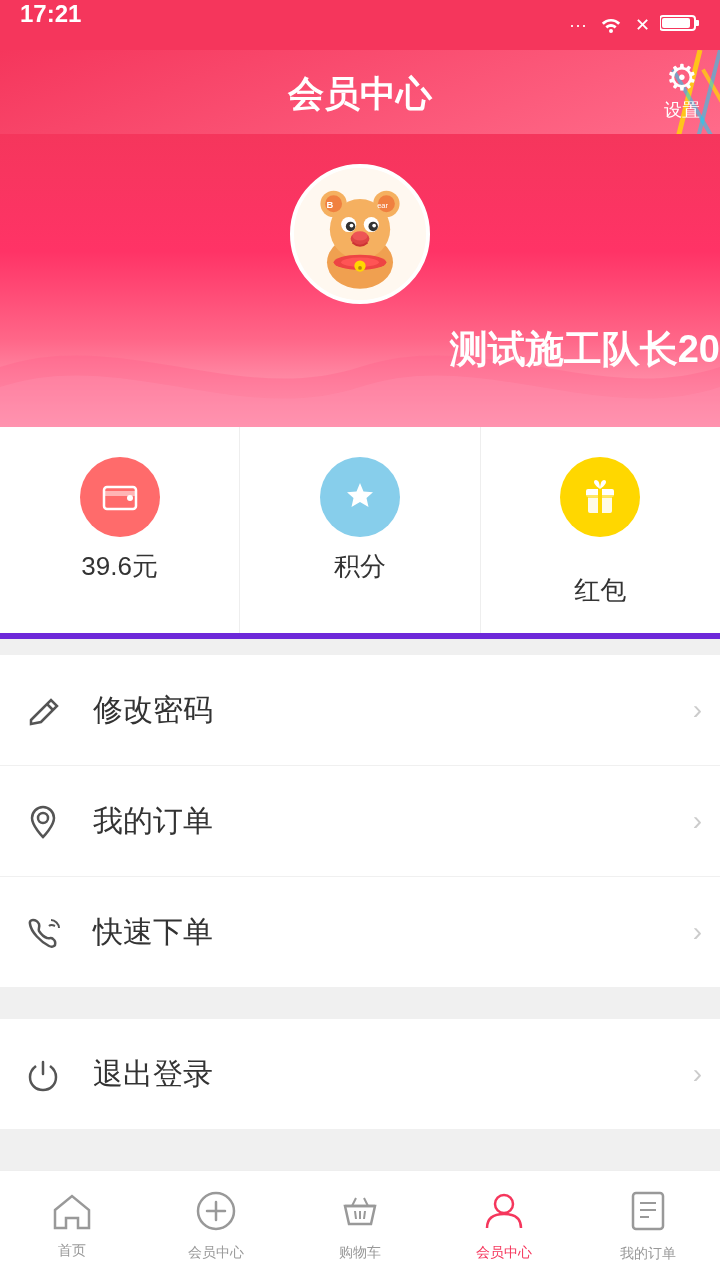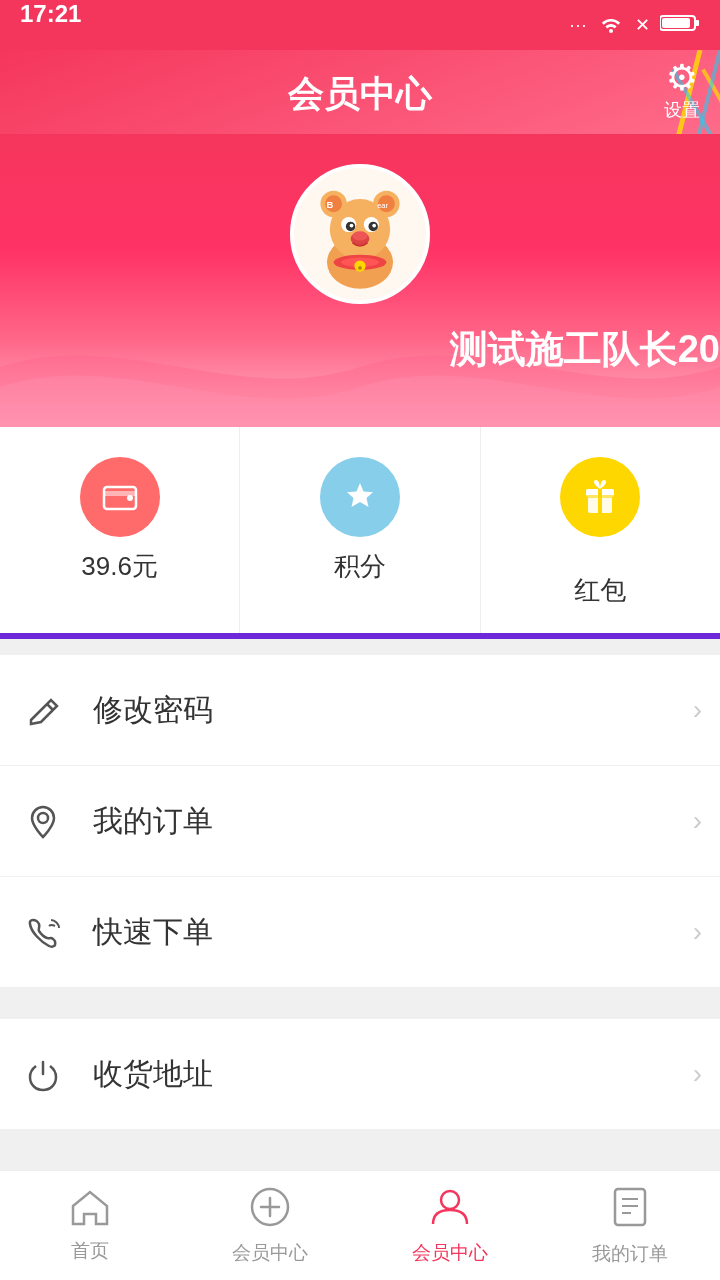--- a/index.html
+++ b/index.html
@@ -255,21 +255,21 @@
     }
     .nav-icon {
       font-size: 40px;
       color: #999;
       line-height: 1;
     }
     .nav-icon.active {
       color: #f5365c;
     }
     .nav-label {
-      font-size: 19px;
+      font-size: 14px;
       color: #999;
     }
     .nav-label.active {
       color: #f5365c;
     }
 
     
     .content-pad {
       height: 130px;
     }
@@ -439,21 +439,21 @@
 <div class="menu-divider"></div>
 
 <div class="menu-section">
   <div class="menu-item">
     <div class="menu-icon">
       <svg width="40" height="40" viewBox="0 0 40 40" fill="none" stroke="#555" stroke-width="2.5">
         <path d="M20 8 L20 20" stroke-linecap="round"></path>
         <path d="M13 12 C9 15 7 19 7 23 C7 31 13 36 20 36 C27 36 33 31 33 23 C33 19 31 15 27 12"></path>
       </svg>
     </div>
-    <span class="menu-text">收货地址</span>
+    <span class="menu-text">退出登录</span>
     <span class="menu-arrow">›</span>
   </div>
 </div>
 
 <div class="content-pad"></div>
 
 <div class="bottom-nav">
   <div class="nav-item">
     <span class="nav-icon">
       <svg width="42" height="38" viewBox="0 0 42 38" fill="none">
@@ -463,20 +463,33 @@
     <span class="nav-label">首页</span>
   </div>
   <div class="nav-item">
     <span class="nav-icon">
       <svg width="42" height="42" viewBox="0 0 42 42" fill="none">
         <circle cx="21" cy="21" r="18" stroke="#999" stroke-width="2.5"></circle>
         <path d="M21 12 L21 30 M12 21 L30 21" stroke="#999" stroke-width="2.5" stroke-linecap="round"></path>
       </svg>
     </span>
     <span class="nav-label">会员中心</span>
+  </div>
+  <div class="nav-item">
+    <span class="nav-icon">
+      <svg width="42" height="42" viewBox="0 0 42 42" fill="none">
+        <path d="M6 16 L36 16 L32 34 L10 34 Z" stroke="#999" stroke-width="2.5" fill="none"></path>
+        <path d="M13 16 L17 8 M29 16 L25 8" stroke="#999" stroke-width="2"></path>
+        <line x1="6" y1="16" x2="36" y2="16" stroke="#999" stroke-width="2.5"></line>
+        <line x1="16" y1="21" x2="17" y2="29" stroke="#999" stroke-width="2"></line>
+        <line x1="21" y1="21" x2="21" y2="29" stroke="#999" stroke-width="2"></line>
+        <line x1="26" y1="21" x2="25" y2="29" stroke="#999" stroke-width="2"></line>
+      </svg>
+    </span>
+    <span class="nav-label">购物车</span>
   </div>
   <div class="nav-item">
     <span class="nav-icon active">
       <svg width="42" height="42" viewBox="0 0 42 42" fill="none">
         <circle cx="21" cy="14" r="9" stroke="#f5365c" stroke-width="2.5" fill="none"></circle>
         <path d="M4 38 C4 28 10 24 21 24 C32 24 38 28 38 38" stroke="#f5365c" stroke-width="2.5" fill="none"></path>
       </svg>
     </span>
     <span class="nav-label active">会员中心</span>
   </div>

